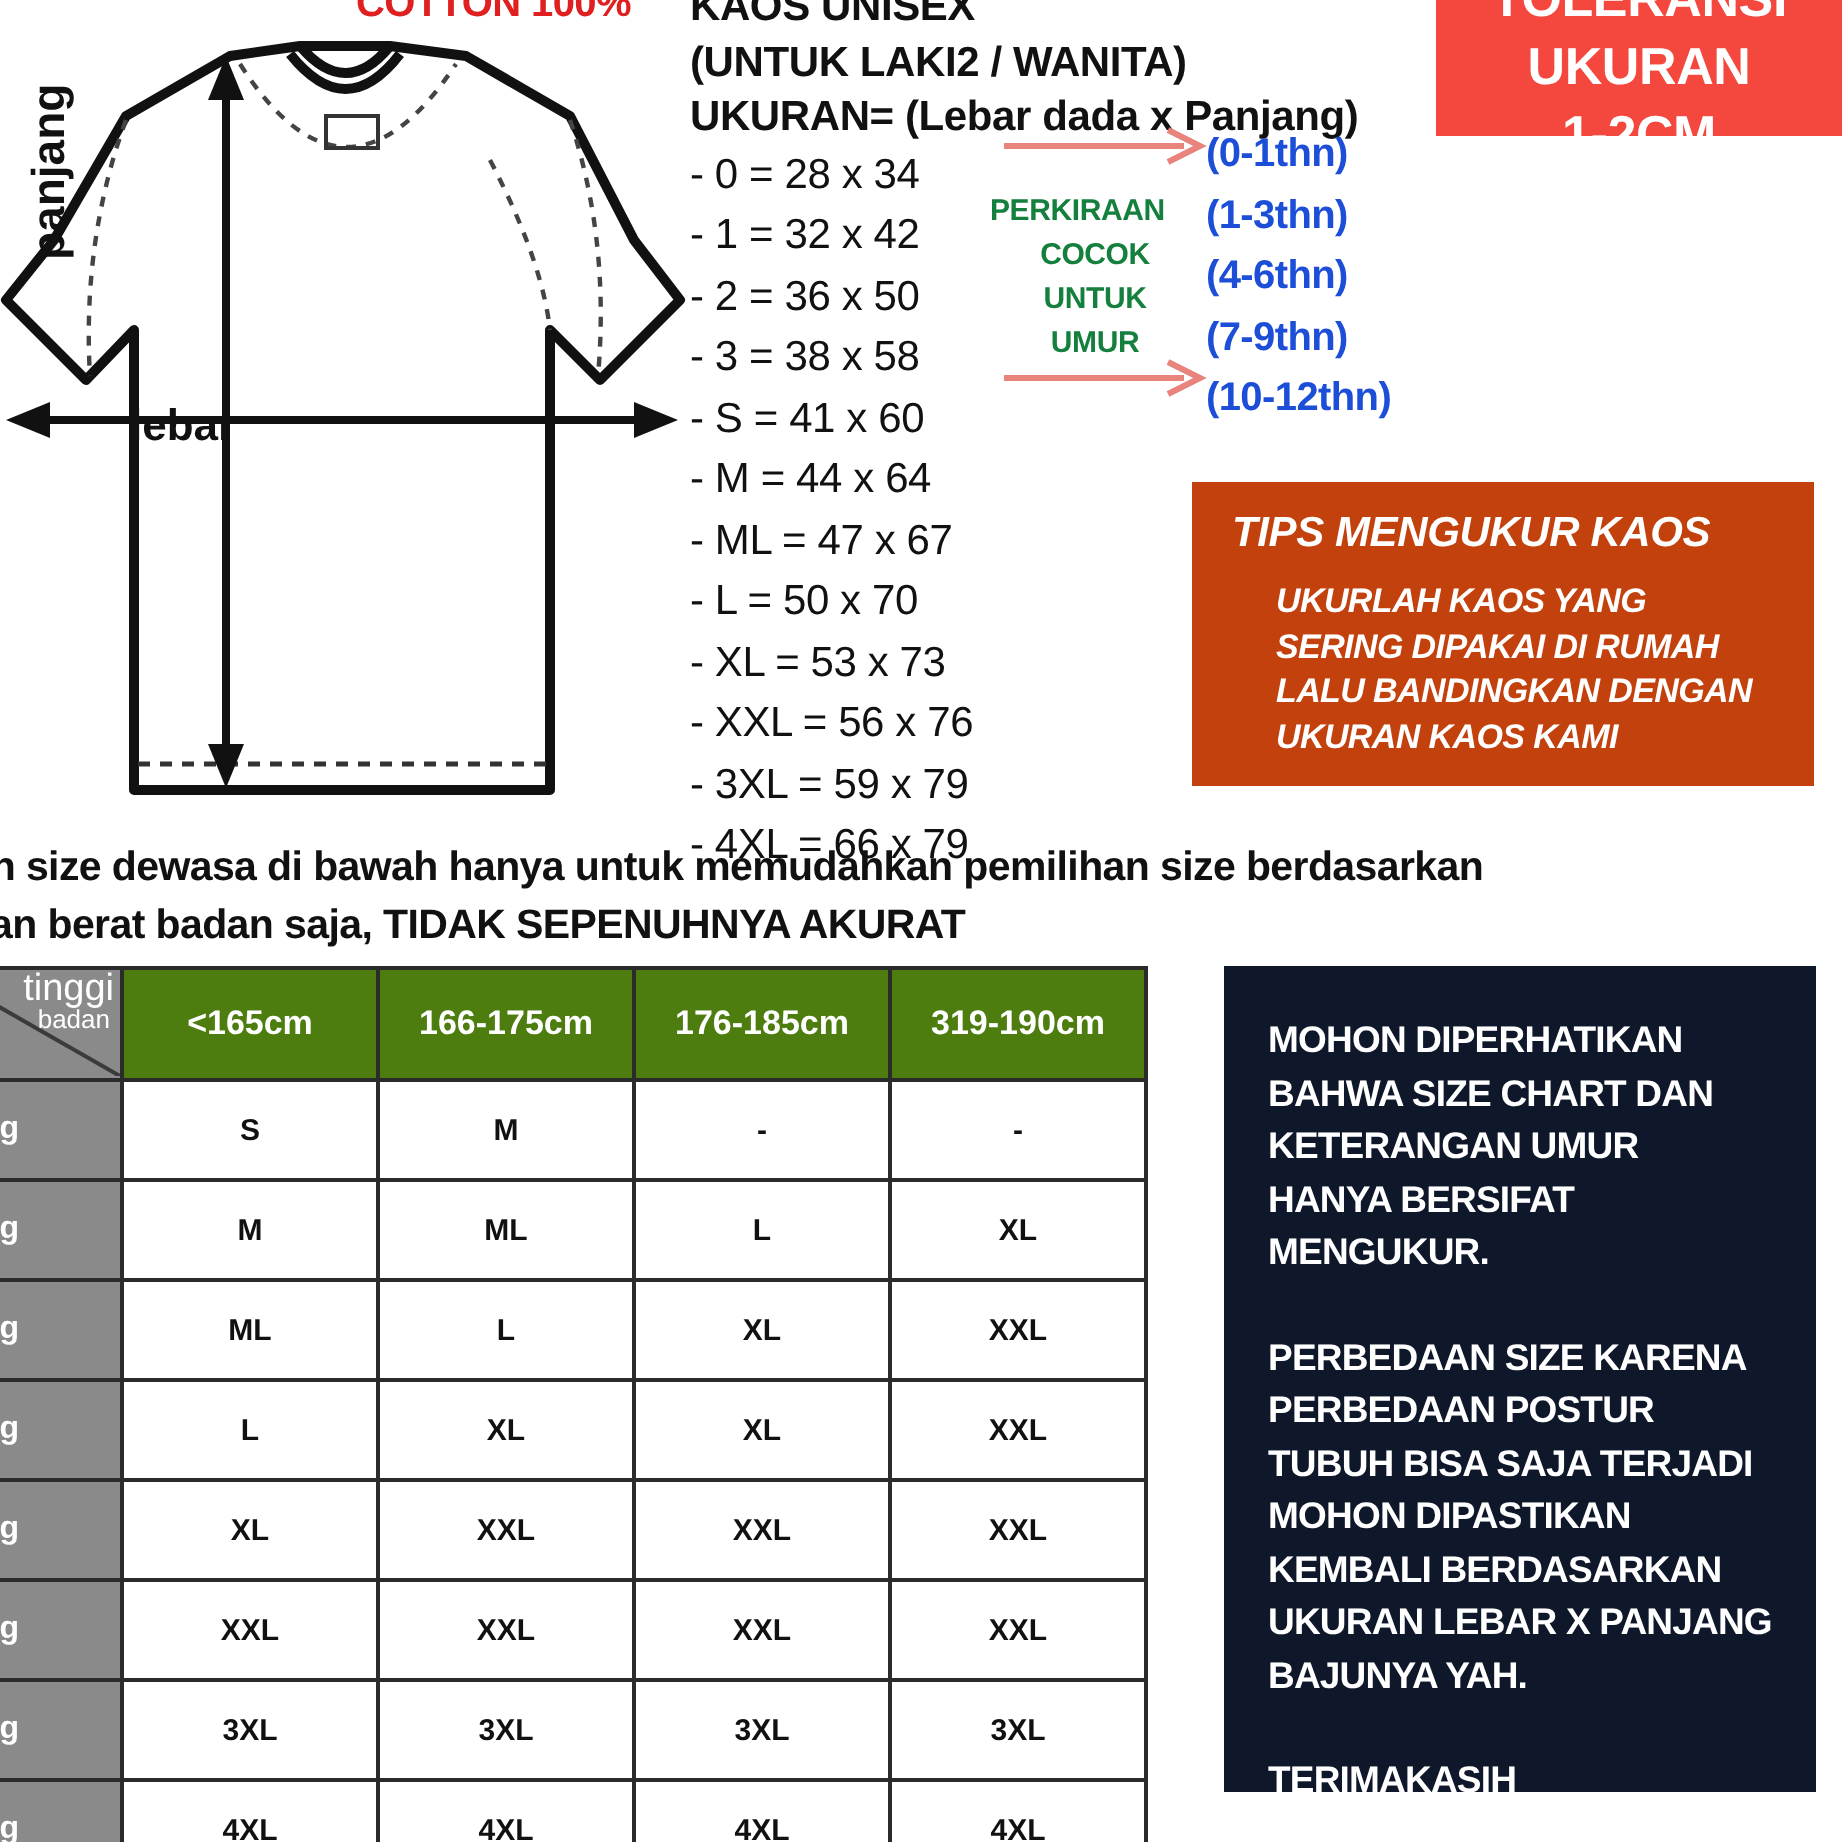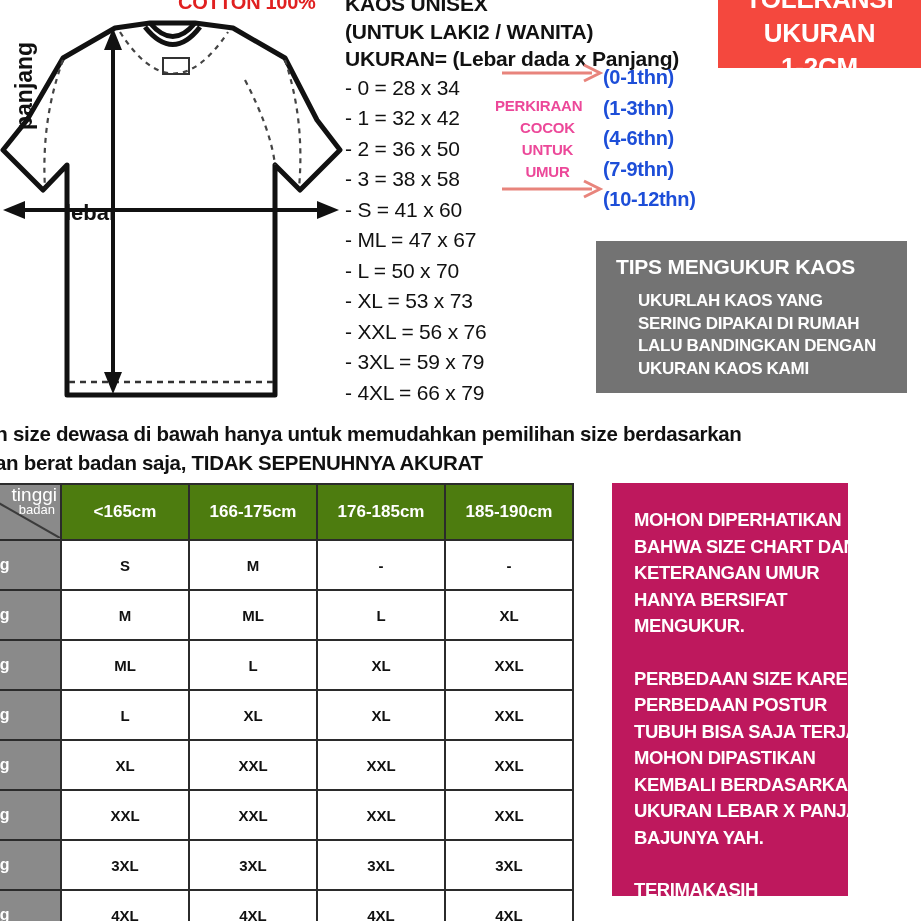--- a/index.html
+++ b/index.html
@@ -47,50 +47,50 @@
   
   .ages{position:absolute;left:603px;top:62px;width:130px;}
   .ages .age{
     font-size:20px;font-weight:bold;color:#1d4ed8;
     line-height:30.5px;white-space:nowrap;letter-spacing:-0.3px;
   }
 
   
   .perkiraan{
     position:absolute;left:495px;top:95px;width:105px;
-    text-align:center;color:#ec4899;font-weight:bold;
+    text-align:center;color:#15803d;font-weight:bold;
     font-size:15px;line-height:22px;letter-spacing:-0.2px;
   }
   .perkiraan .l1{text-align:left;}
 
   .arrow-a{position:absolute;left:500px;top:62px;}
   .arrow-b{position:absolute;left:500px;top:178px;}
 
   
   .box-toleransi{
     position:absolute;left:718px;top:-22px;width:203px;height:90px;
     background:#F4483E;color:#fff;text-align:center;
     font-size:26px;font-weight:bold;line-height:34px;letter-spacing:-0.2px;
     padding-top:4px;box-sizing:border-box;
   }
   .box-tips{
     position:absolute;left:596px;top:241px;width:311px;height:152px;
-    background:#737373;color:#fff;box-sizing:border-box;padding:14px 0 0 20px;
+    background:#c2410c;color:#fff;box-sizing:border-box;padding:14px 0 0 20px;font-style:italic;
   }
   .box-tips .tips-title{
     font-size:21px;font-weight:bold;letter-spacing:-0.2px;margin-bottom:11px;
   }
   .box-tips .tips-line{
     font-size:17px;font-weight:bold;line-height:22.5px;letter-spacing:-0.3px;
     padding-left:22px;
   }
 
   .box-notice{
-    position:absolute;left:612px;top:483px;width:236px;height:413px;
-    background:#be185d;color:#fff;box-sizing:border-box;padding:24px 0 0 22px;
+    position:absolute;left:612px;top:483px;width:296px;height:413px;
+    background:#0f172a;color:#fff;box-sizing:border-box;padding:24px 0 0 22px;
   }
   .box-notice .nl{
     font-size:18.5px;font-weight:bold;line-height:26.5px;letter-spacing:-0.4px;
     white-space:nowrap;
   }
   .box-notice .gap{height:26px;}
 
   
   .intro{position:absolute;left:-28px;top:419px;width:700px;}
   .intro .pl{
@@ -170,20 +170,21 @@
 
   <div class="sizelist">
     <div class="hl">KAOS UNISEX</div>
     <div class="hl">(UNTUK LAKI2 / WANITA)</div>
     <div class="hl">UKURAN= (Lebar dada x Panjang)</div>
     <div class="row">- 0 = 28 x 34</div>
     <div class="row">- 1 = 32 x 42</div>
     <div class="row">- 2 = 36 x 50</div>
     <div class="row">- 3 = 38 x 58</div>
     <div class="row">- S = 41 x 60</div>
+    <div class="row">- M = 44 x 64</div>
     <div class="row">- ML = 47 x 67</div>
     <div class="row">- L = 50 x 70</div>
     <div class="row">- XL = 53 x 73</div>
     <div class="row">- XXL = 56 x 76</div>
     <div class="row">- 3XL = 59 x 79</div>
     <div class="row">- 4XL = 66 x 79</div>
   </div>
 
   <svg class="arrow-a" width="110" height="22">
     <line x1="2" y1="11" x2="92" y2="11" stroke="#E8847C" stroke-width="3"></line>
@@ -237,21 +238,21 @@
               <svg class="diag" viewBox="0 0 86 52" preserveAspectRatio="none">
                 <line x1="0" y1="0" x2="86" y2="52" stroke="#3b3b3b" stroke-width="2"></line>
               </svg>
               <span class="t1">tinggi</span>
               <span class="t2">badan</span>
             </div>
           </td>
           <td class="hd col-w">&lt;165cm</td>
           <td class="hd col-w">166-175cm</td>
           <td class="hd col-w">176-185cm</td>
-          <td class="hd col-w">185-190cm</td>
+          <td class="hd col-w">319-190cm</td>
         </tr>
 
         <tr>
           <td class="rowlab">45kg</td>
           <td>S</td>
           <td>M</td>
           <td>-</td>
           <td>-</td>
         </tr>
         <tr>

